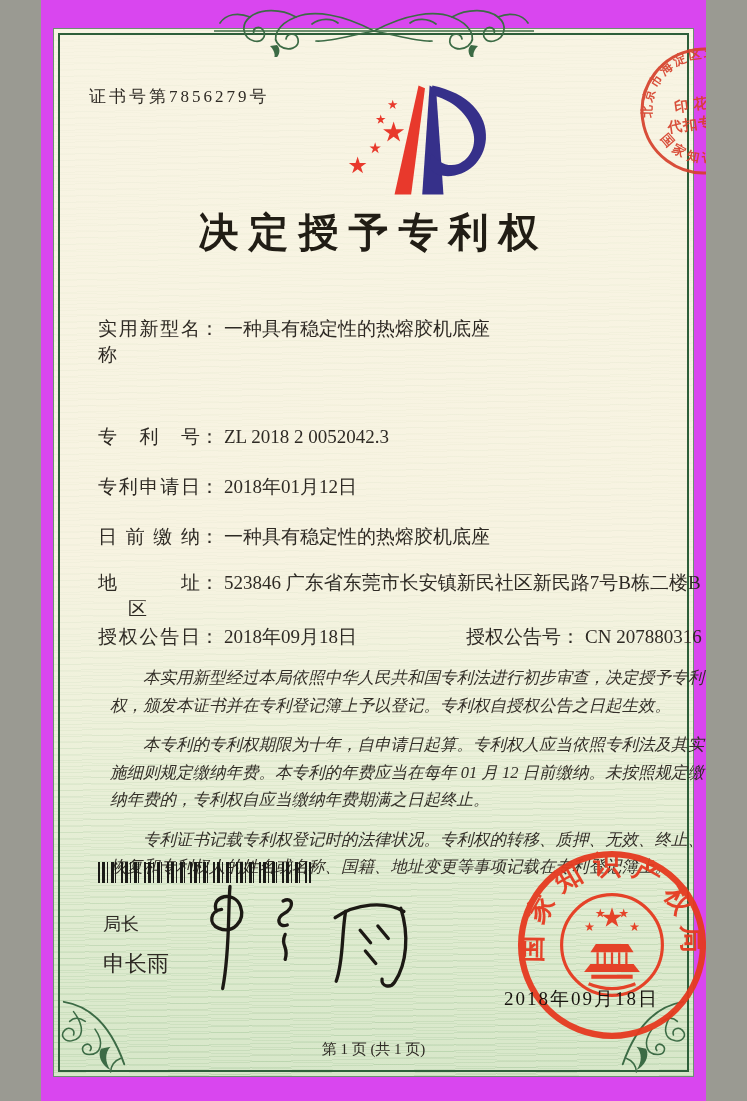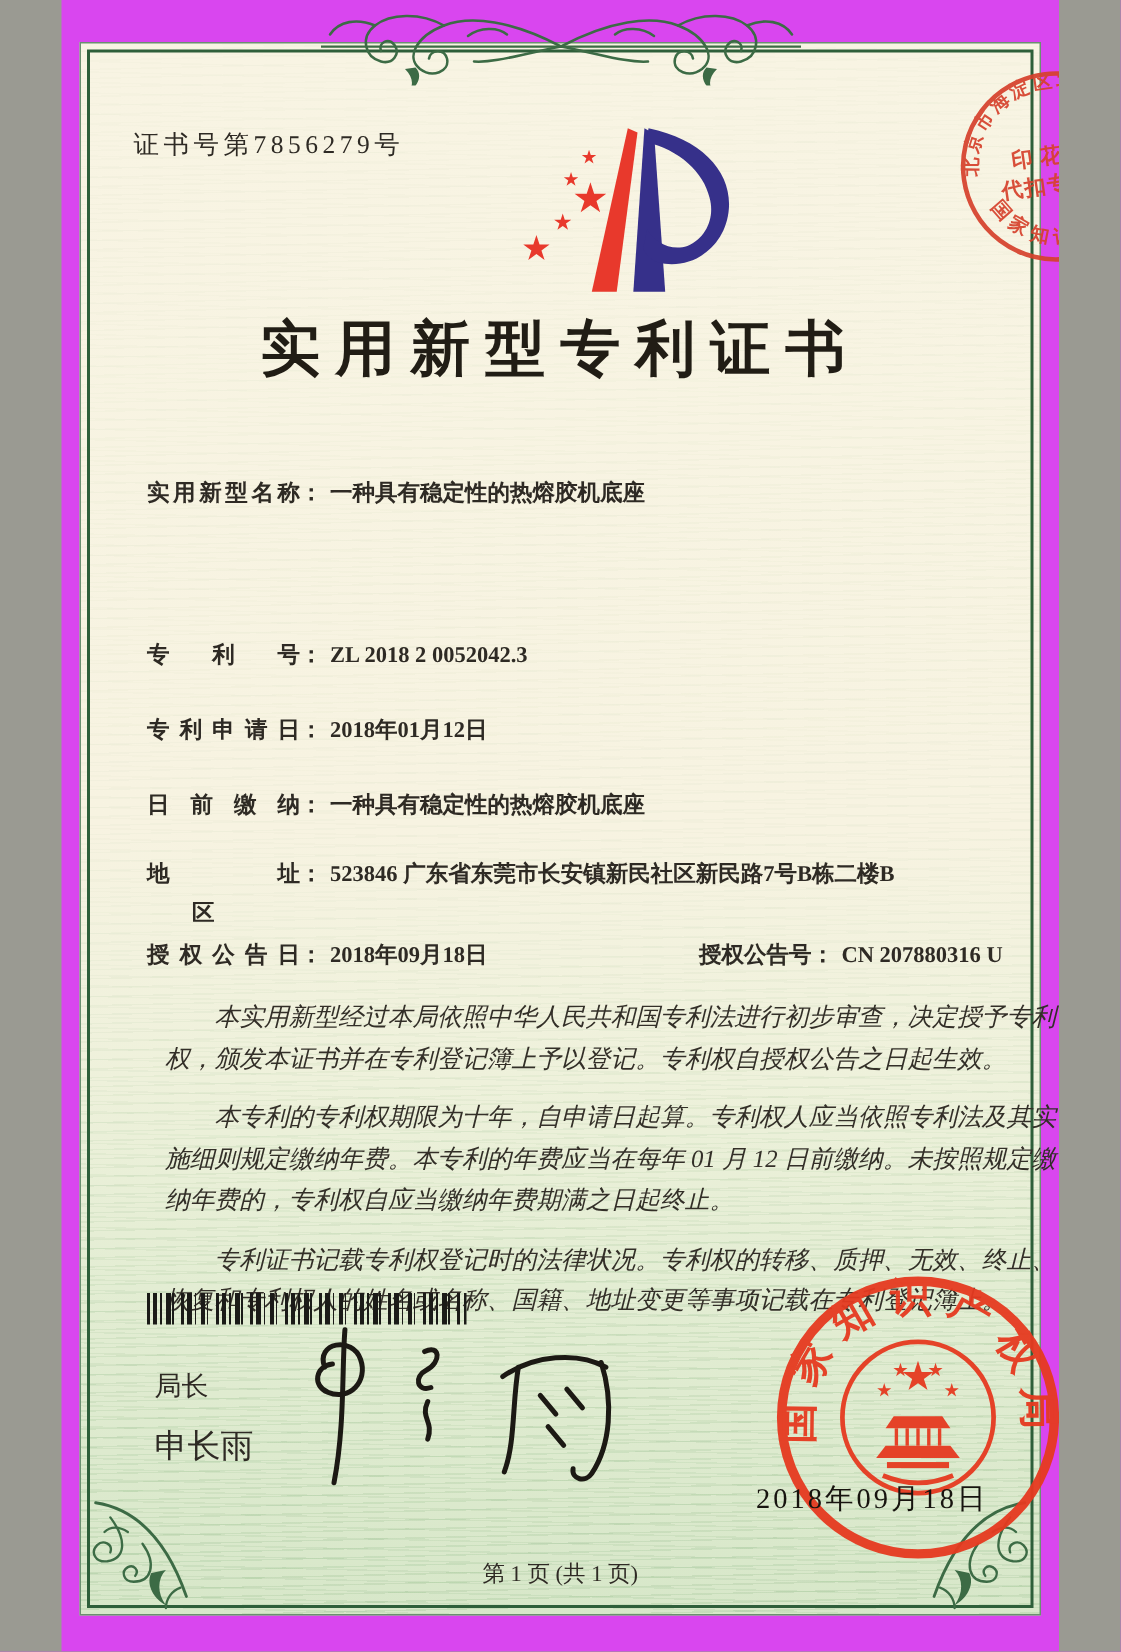--- a/index.html
+++ b/index.html
@@ -28,21 +28,21 @@
   .orn-br{position:absolute;right:15px;bottom:27px;}
   .orn-bl{position:absolute;left:15px;bottom:27px;transform:scaleX(-1);}
 
   .cert-no{position:absolute;left:48px;top:85px;font-size:17px;letter-spacing:3px;}
   .logo{position:absolute;left:296px;top:80px;}
   .tax-stamp{position:absolute;left:597px;top:45px;opacity:.92;}
 
   .title{position:absolute;left:0;right:0;top:205px;text-align:center;
          font-size:40px;font-weight:bold;letter-spacing:10px;color:#211d15;}
 
-  .field-row{position:absolute;left:57px;font-size:15px;line-height:26px;width:634px;font-weight:bold;}
+  .field-row{position:absolute;left:57px;font-size:19px;line-height:26px;width:634px;}
   .flabel{display:inline-block;width:102px;text-align:justify;text-align-last:justify;vertical-align:top;}
   .colon{margin-right:5px;}
   .addr-l2{display:block;margin-left:30px;}
   .grant-no-col{position:absolute;left:368px;top:0;white-space:nowrap;}
 
   .paras{position:absolute;left:57px;top:652px;width:634px;font-size:16.5px;
          line-height:27.5px;color:#332f28;font-style:italic;}
   .paras p{margin:12px;text-indent:2em;}
 
   .barcode{position:absolute;left:57px;top:862px;width:213px;height:21px;
@@ -132,21 +132,21 @@
         <textPath href="#tax-top-arc" startOffset="50%" text-anchor="middle">北京市海淀区地方税务局</textPath>
       </text>
       <text font-size="12.5" font-weight="bold" letter-spacing="4">
         <textPath href="#tax-bottom-arc" startOffset="50%" text-anchor="middle">国家知识产权局</textPath>
       </text>
       <text x="65" y="62" text-anchor="middle" font-size="14" font-weight="bold" letter-spacing="5">印花税</text>
       <text x="65" y="81" text-anchor="middle" font-size="14" font-weight="bold" letter-spacing="1">代扣专用章</text>
     </g>
   </svg>
 
-  <div class="title">实用新型专利证书</div>
+  <div class="title">决定授予专利权</div>
 
   <div class="field-row" style="top:316px">
     <span class="flabel">实用新型名称</span><span class="colon">：</span><span>一种具有稳定性的热熔胶机底座</span>
   </div>
   <div class="field-row" style="top:424px">
     <span class="flabel">专利号</span><span class="colon">：</span><span>ZL 2018 2 0052042.3</span>
   </div>
   <div class="field-row" style="top:474px">
     <span class="flabel">专利申请日</span><span class="colon">：</span><span>2018年01月12日</span>
   </div>

